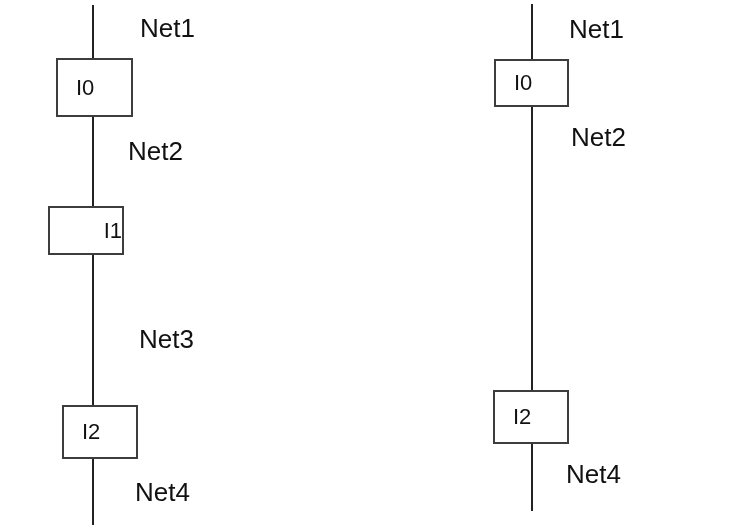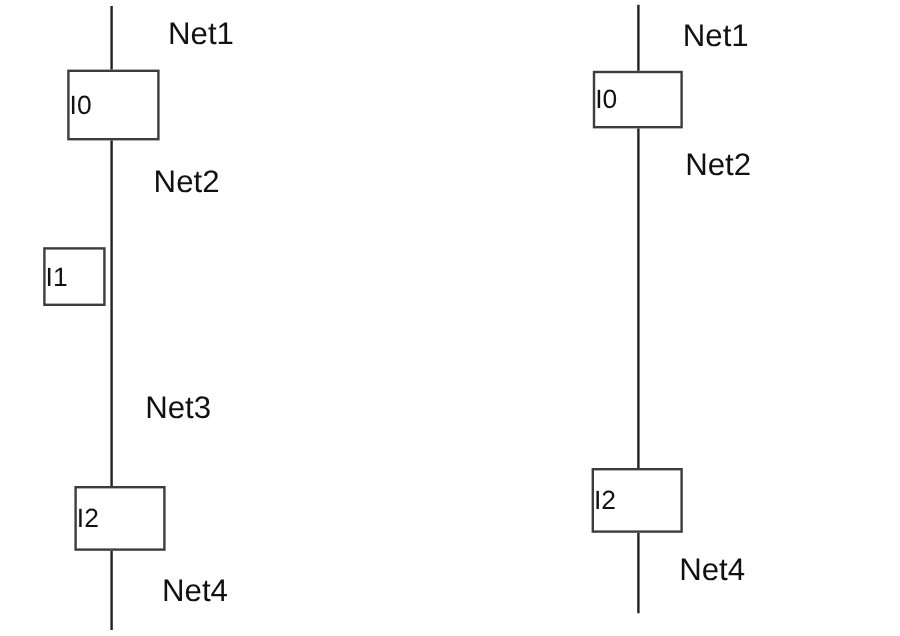--- a/index.html
+++ b/index.html
@@ -30,45 +30,46 @@
   }
   .inst-box {
     position: absolute;
     box-sizing: border-box;
     background: var(--background);
     border: 2px solid var(--box-border);
     display: flex;
     align-items: center;
     z-index: 2;
     font-size: 22px;
+    padding-left: 18px;
   }
   .net-label {
     position: absolute;
     font-size: 26px;
     line-height: 1;
     white-space: nowrap;
     z-index: 3;
   }
   .annotation {
     position: absolute;
     font-size: 22px;
     line-height: 27px;
     white-space: nowrap;
     z-index: 3;
   }
   .annotation span { display: block; }
 
   
   .wire-left       { left: 92px;  top: 5px;   height: 520px; }
   .box-left-i0     { left: 56px;  top: 58px;  width: 77px; height: 59px; }
-  .box-left-i1     { left: 36px;  top: 206px; width: 52px; height: 49px; }
+  .box-left-i1     { left: 48px;  top: 206px; width: 76px; height: 49px; justify-content: flex-end; }
   .box-left-i2     { left: 62px;  top: 405px; width: 76px; height: 54px; }
   .lbl-left-net1   { left: 140px; top: 15px;  }
   .lbl-left-net2   { left: 128px; top: 138px; }
-  .lbl-left-net3   { left: 121px; top: 326px; }
+  .lbl-left-net3   { left: 139px; top: 326px; }
   .lbl-left-net4   { left: 135px; top: 479px; }
   .anno-left       { left: 143px; top: 202px; }
 
   
   .wire-right      { left: 531px; top: 4px;   height: 507px; }
   .box-right-i0    { left: 494px; top: 59px;  width: 75px; height: 48px; }
   .box-right-i2    { left: 493px; top: 390px; width: 76px; height: 54px; }
   .lbl-right-net1  { left: 569px; top: 16px;  }
   .lbl-right-net2  { left: 571px; top: 124px; }
   .lbl-right-net4  { left: 566px; top: 461px; }

